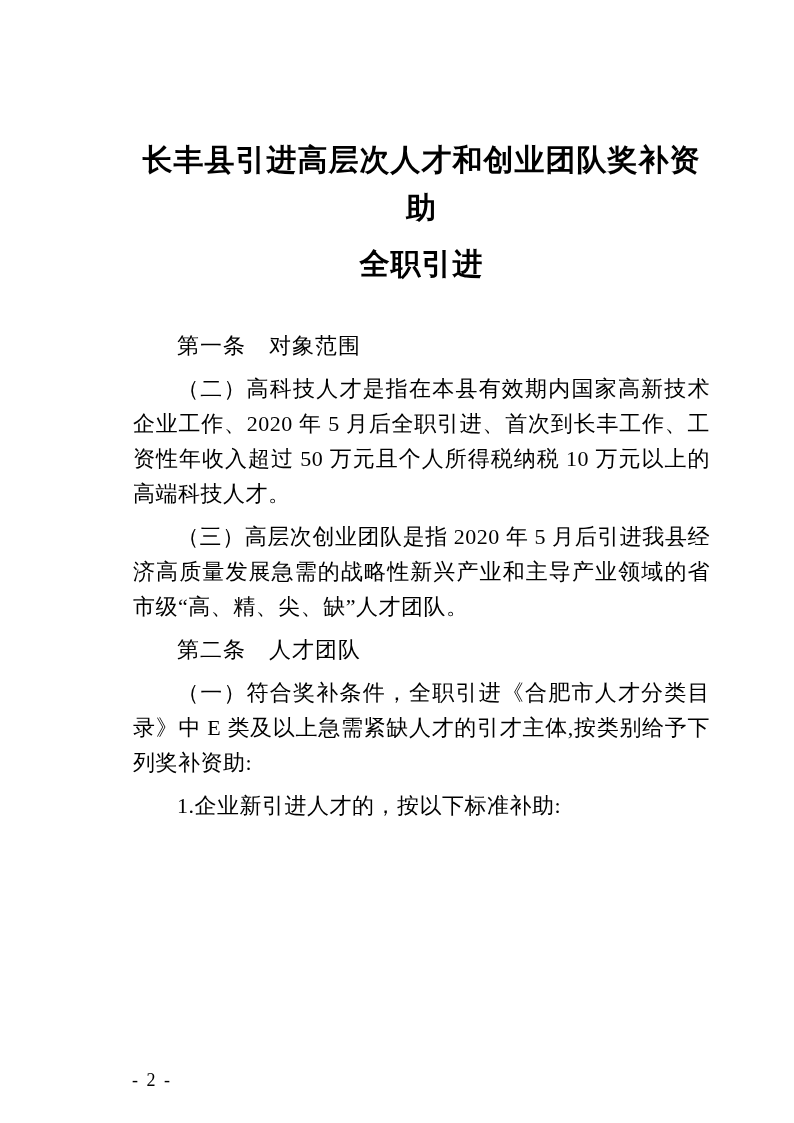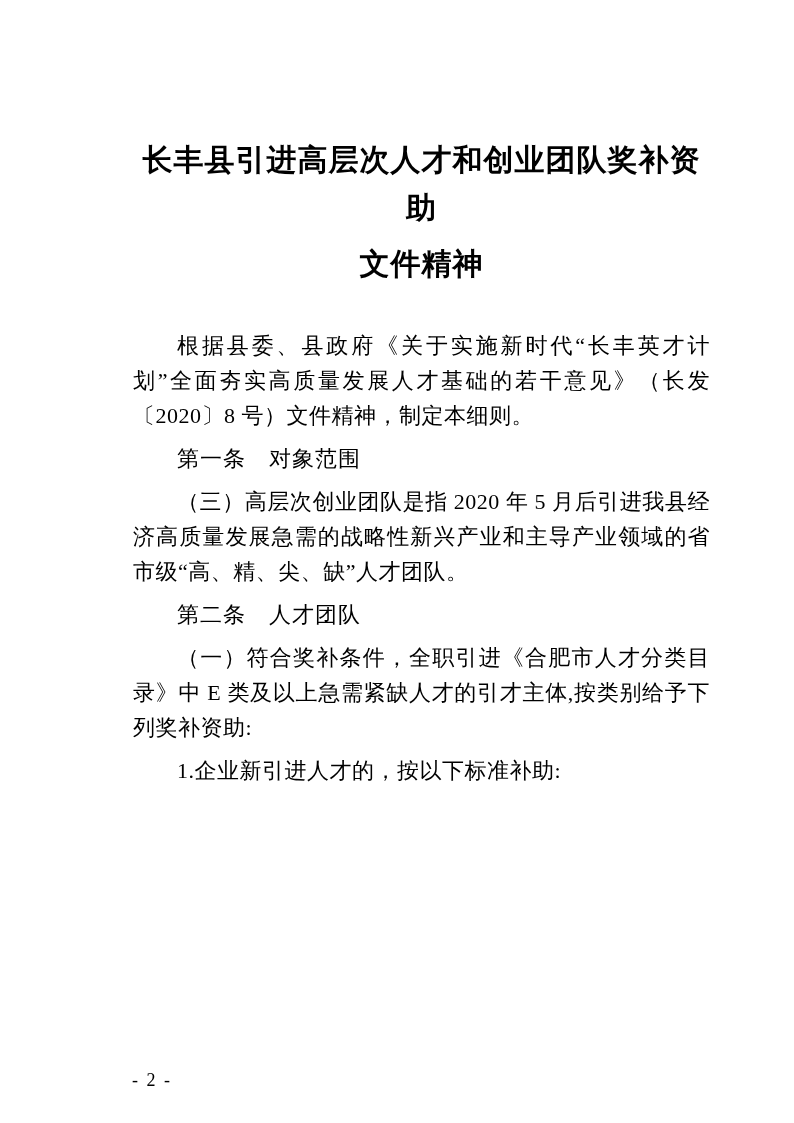--- a/index.html
+++ b/index.html
@@ -51,25 +51,25 @@
     font-family: "Liberation Serif", "DejaVu Serif", serif;
   }
 </style>
 </head>
 <body>
 
 <div class="page">
   <div class="content">
     <div class="doc-title">
       <div>长丰县引进高层次人才和创业团队奖补资助</div>
-      <div>文件精神</div>
+      <div>全职引进</div>
     </div>
     <div class="body-text">
-      <p class="paragraph">根据县委、县政府《关于实施新时代“长丰英才计划”全面夯实高质量发展人才基础的若干意见》（长发〔2020〕8 号）文件精神，制定本细则。</p>
       <p class="heading">第一条　对象范围</p>
+      <p class="paragraph">（二）高科技人才是指在本县有效期内国家高新技术企业工作、2020 年 5 月后全职引进、首次到长丰工作、工资性年收入超过 50 万元且个人所得税纳税 10 万元以上的高端科技人才。</p>
       <p class="paragraph">（三）高层次创业团队是指 2020 年 5 月后引进我县经济高质量发展急需的战略性新兴产业和主导产业领域的省市级“高、精、尖、缺”人才团队。</p>
       <p class="heading">第二条　人才团队</p>
       <p class="paragraph">（一）符合奖补条件，全职引进《合肥市人才分类目录》中 E 类及以上急需紧缺人才的引才主体,按类别给予下列奖补资助:</p>
       <p class="paragraph">1.企业新引进人才的，按以下标准补助:</p>
     </div>
   </div>
   <div class="page-number">- 2 -</div>
 </div>
 
 </body></html>

